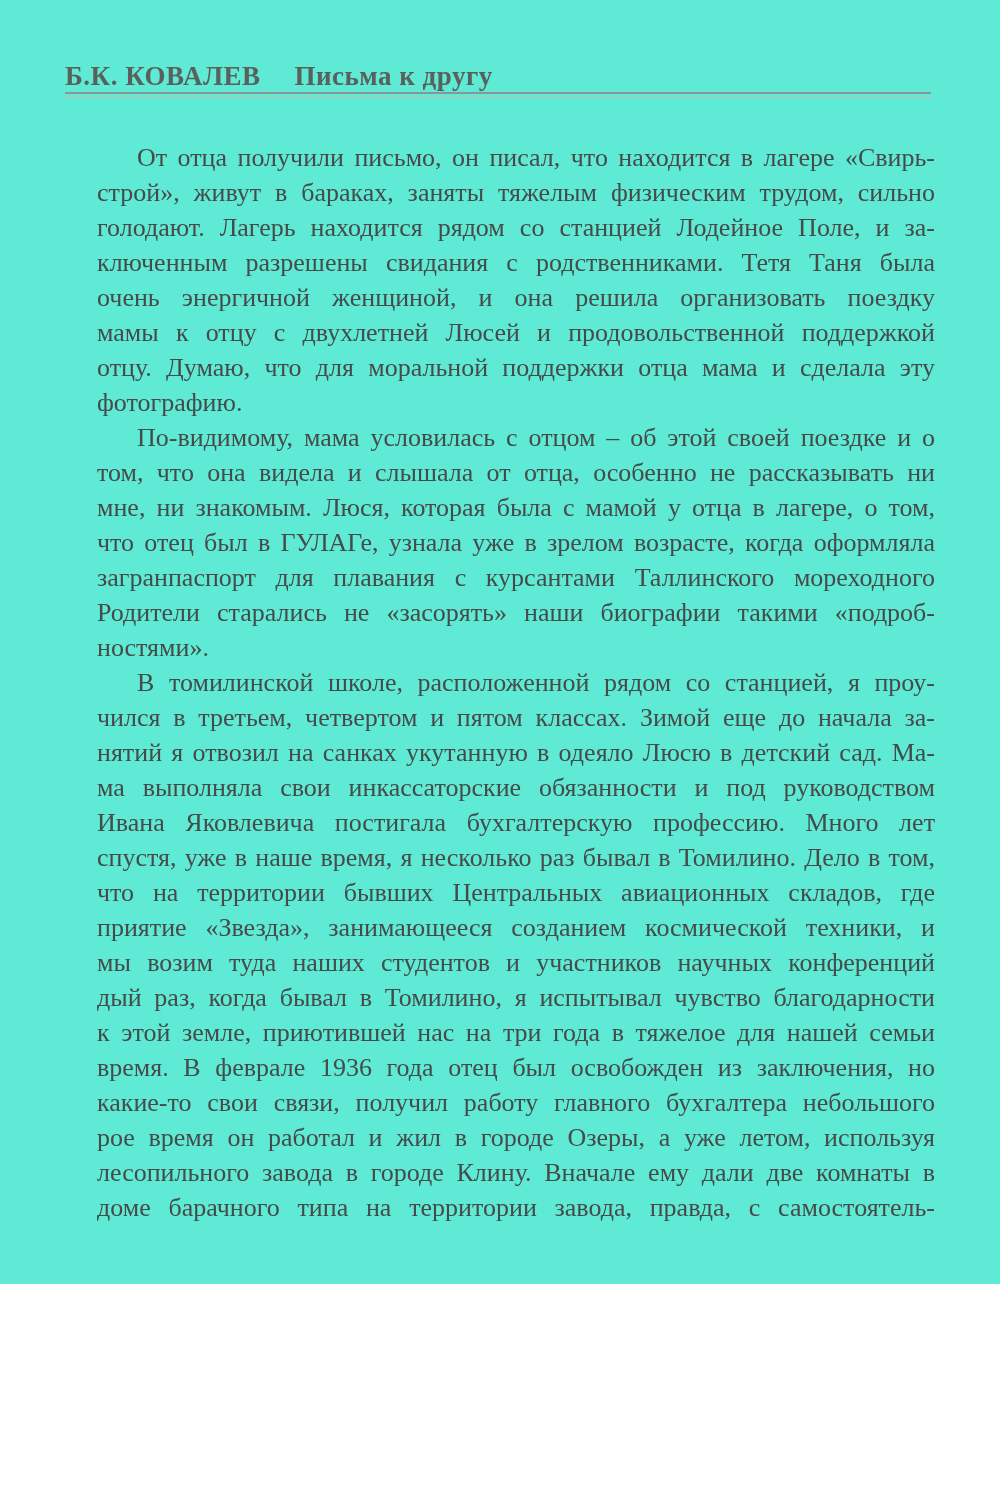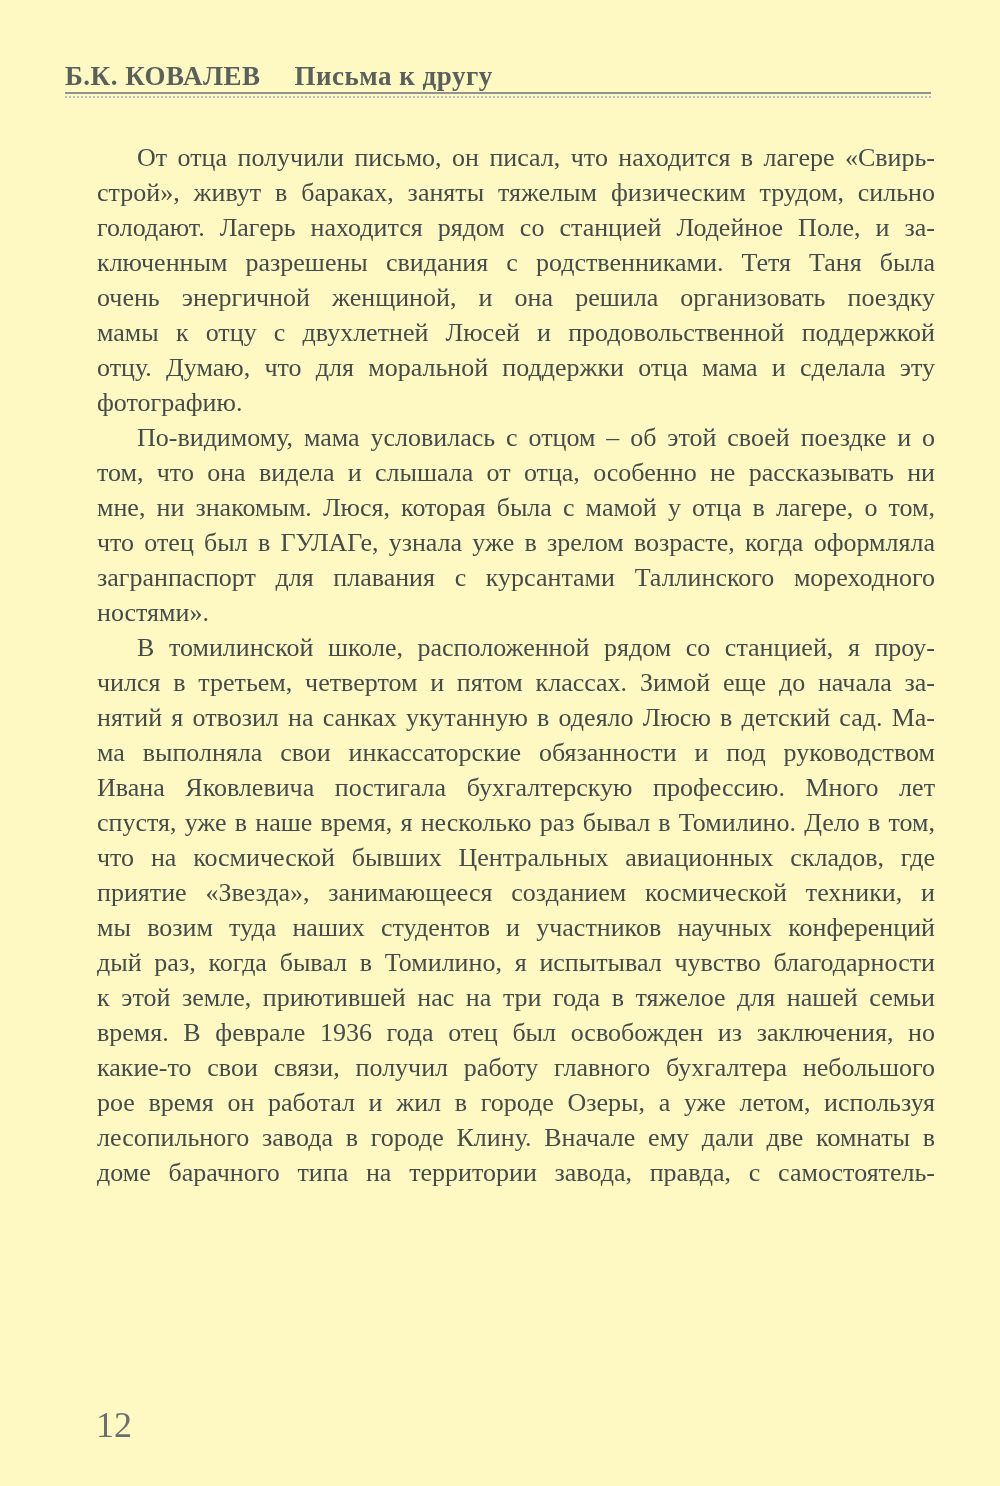--- a/index.html
+++ b/index.html
@@ -3,22 +3,22 @@
 <meta charset="utf-8">
 <style>
   html, body {
     margin: 0;
     padding: 0;
     background: #ffffff;
   }
   .page {
     position: relative;
     width: 1000px;
-    height: 1486px;
-    background: #fef9c3;
+    height: 1284px;
+    background: #5eead4;
     font-family: "Liberation Serif", "DejaVu Serif", serif;
     overflow: hidden;
   }
   .running-header {
     position: absolute;
     left: 65px;
     top: 61px;
     width: 866px;
     font-size: 27px;
     font-weight: 700;
@@ -97,28 +97,29 @@
       <div class="line">ключенным разрешены свидания с родственниками. Тетя Таня была</div>
       <div class="line">очень энергичной женщиной, и она решила организовать поездку</div>
       <div class="line">мамы к отцу с двухлетней Люсей и продовольственной поддержкой</div>
       <div class="line">отцу. Думаю, что для моральной поддержки отца мама и сделала эту</div>
       <div class="line para-end">фотографию.</div>
       <div class="line indent">По-видимому, мама условилась с отцом – об этой своей поездке и о</div>
       <div class="line">том, что она видела и слышала от отца, особенно не рассказывать ни</div>
       <div class="line">мне, ни знакомым. Люся, которая была с мамой у отца в лагере, о том,</div>
       <div class="line">что отец был в ГУЛАГе, узнала уже в зрелом возрасте, когда оформляла</div>
       <div class="line">загранпаспорт для плавания с курсантами Таллинского мореходного</div>
+      <div class="line">Родители старались не «засорять» наши биографии такими «подроб-</div>
       <div class="line para-end">ностями».</div>
       <div class="line indent">В томилинской школе, расположенной рядом со станцией, я проу-</div>
       <div class="line">чился в третьем, четвертом и пятом классах. Зимой еще до начала за-</div>
       <div class="line">нятий я отвозил на санках укутанную в одеяло Люсю в детский сад. Ма-</div>
       <div class="line">ма выполняла свои инкассаторские обязанности и под руководством</div>
       <div class="line">Ивана Яковлевича постигала бухгалтерскую профессию. Много лет</div>
       <div class="line">спустя, уже в наше время, я несколько раз бывал в Томилино. Дело в том,</div>
-      <div class="line">что на космической бывших Центральных авиационных складов, где</div>
+      <div class="line">что на территории бывших Центральных авиационных складов, где</div>
       <div class="line">приятие «Звезда», занимающееся созданием космической техники, и</div>
       <div class="line">мы возим туда наших студентов и участников научных конференций</div>
       <div class="line">дый раз, когда бывал в Томилино, я испытывал чувство благодарности</div>
       <div class="line">к этой земле, приютившей нас на три года в тяжелое для нашей семьи</div>
       <div class="line">время. В феврале 1936 года отец был освобожден из заключения, но</div>
       <div class="line">какие-то свои связи, получил работу главного бухгалтера небольшого</div>
       <div class="line">рое время он работал и жил в городе Озеры, а уже летом, используя</div>
       <div class="line">лесопильного завода в городе Клину. Вначале ему дали две комнаты в</div>
       <div class="line">доме барачного типа на территории завода, правда, с самостоятель-</div>
     </div>

